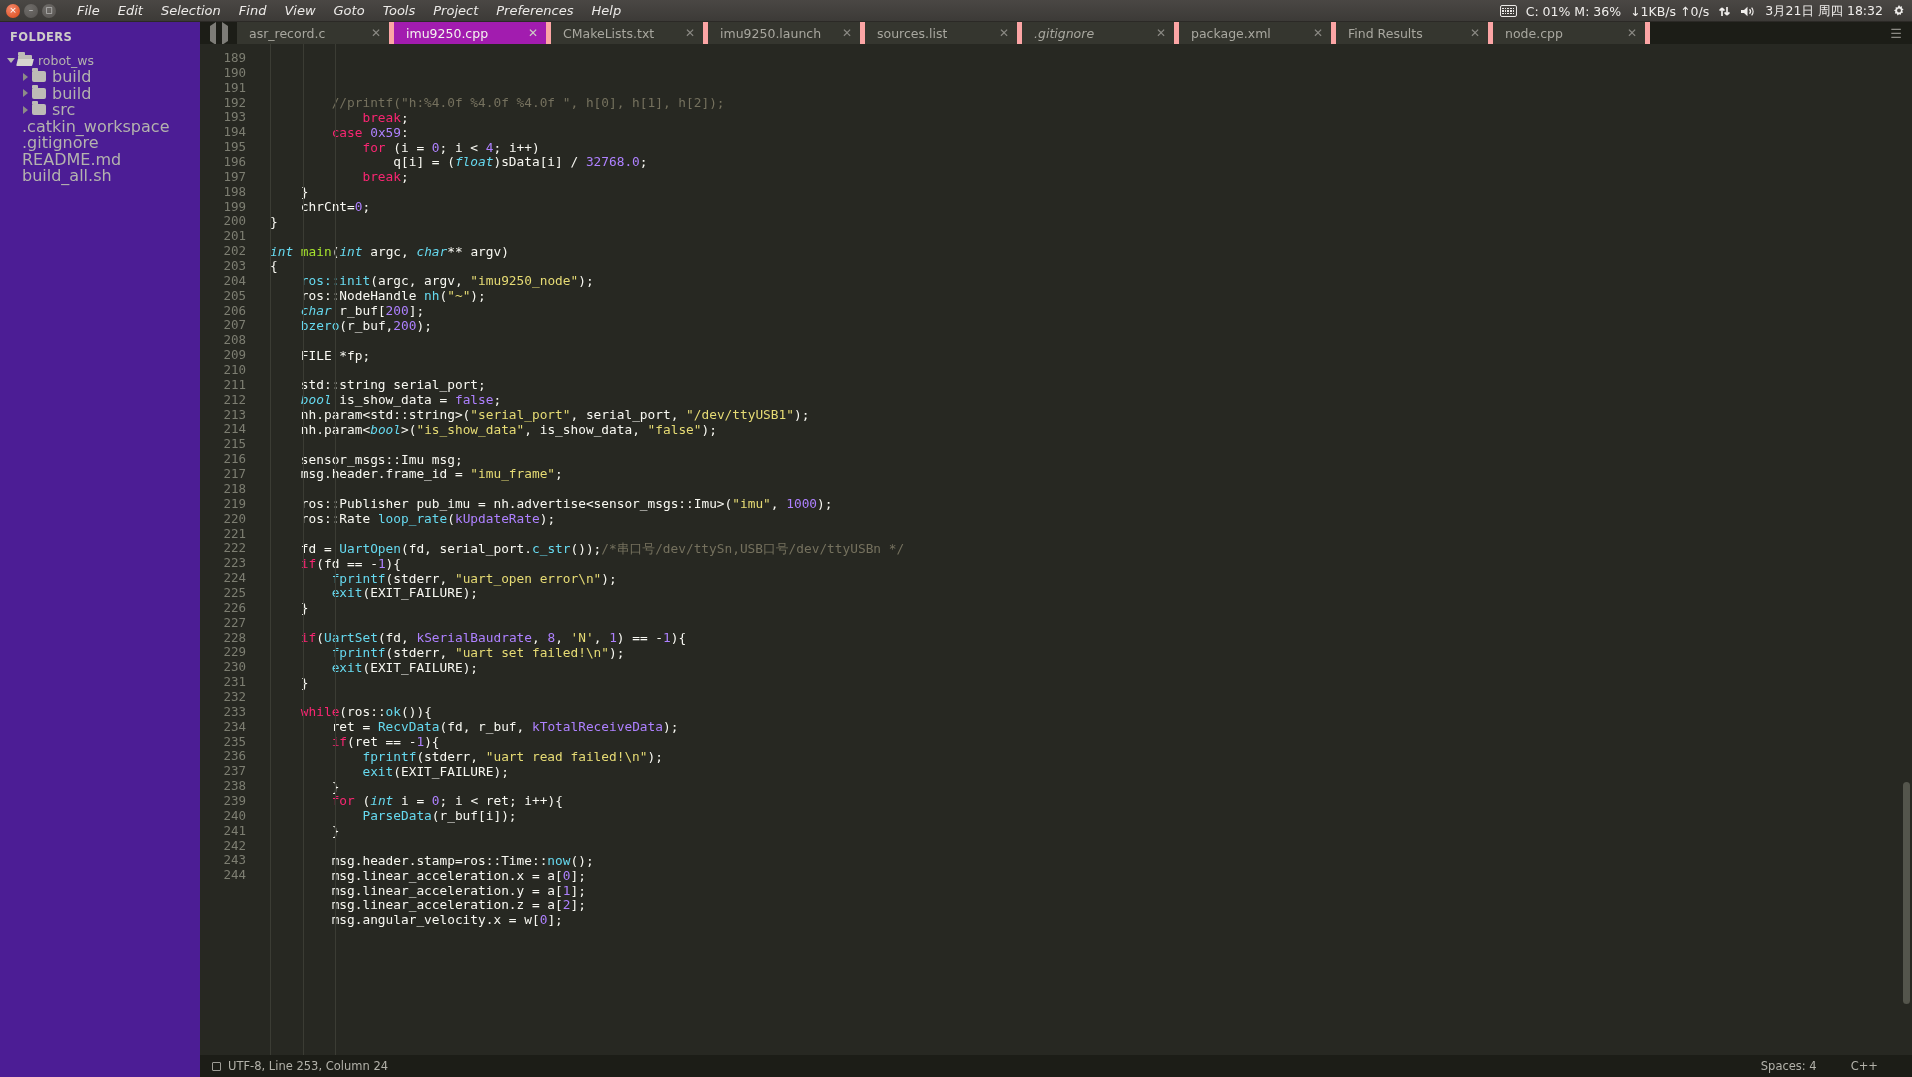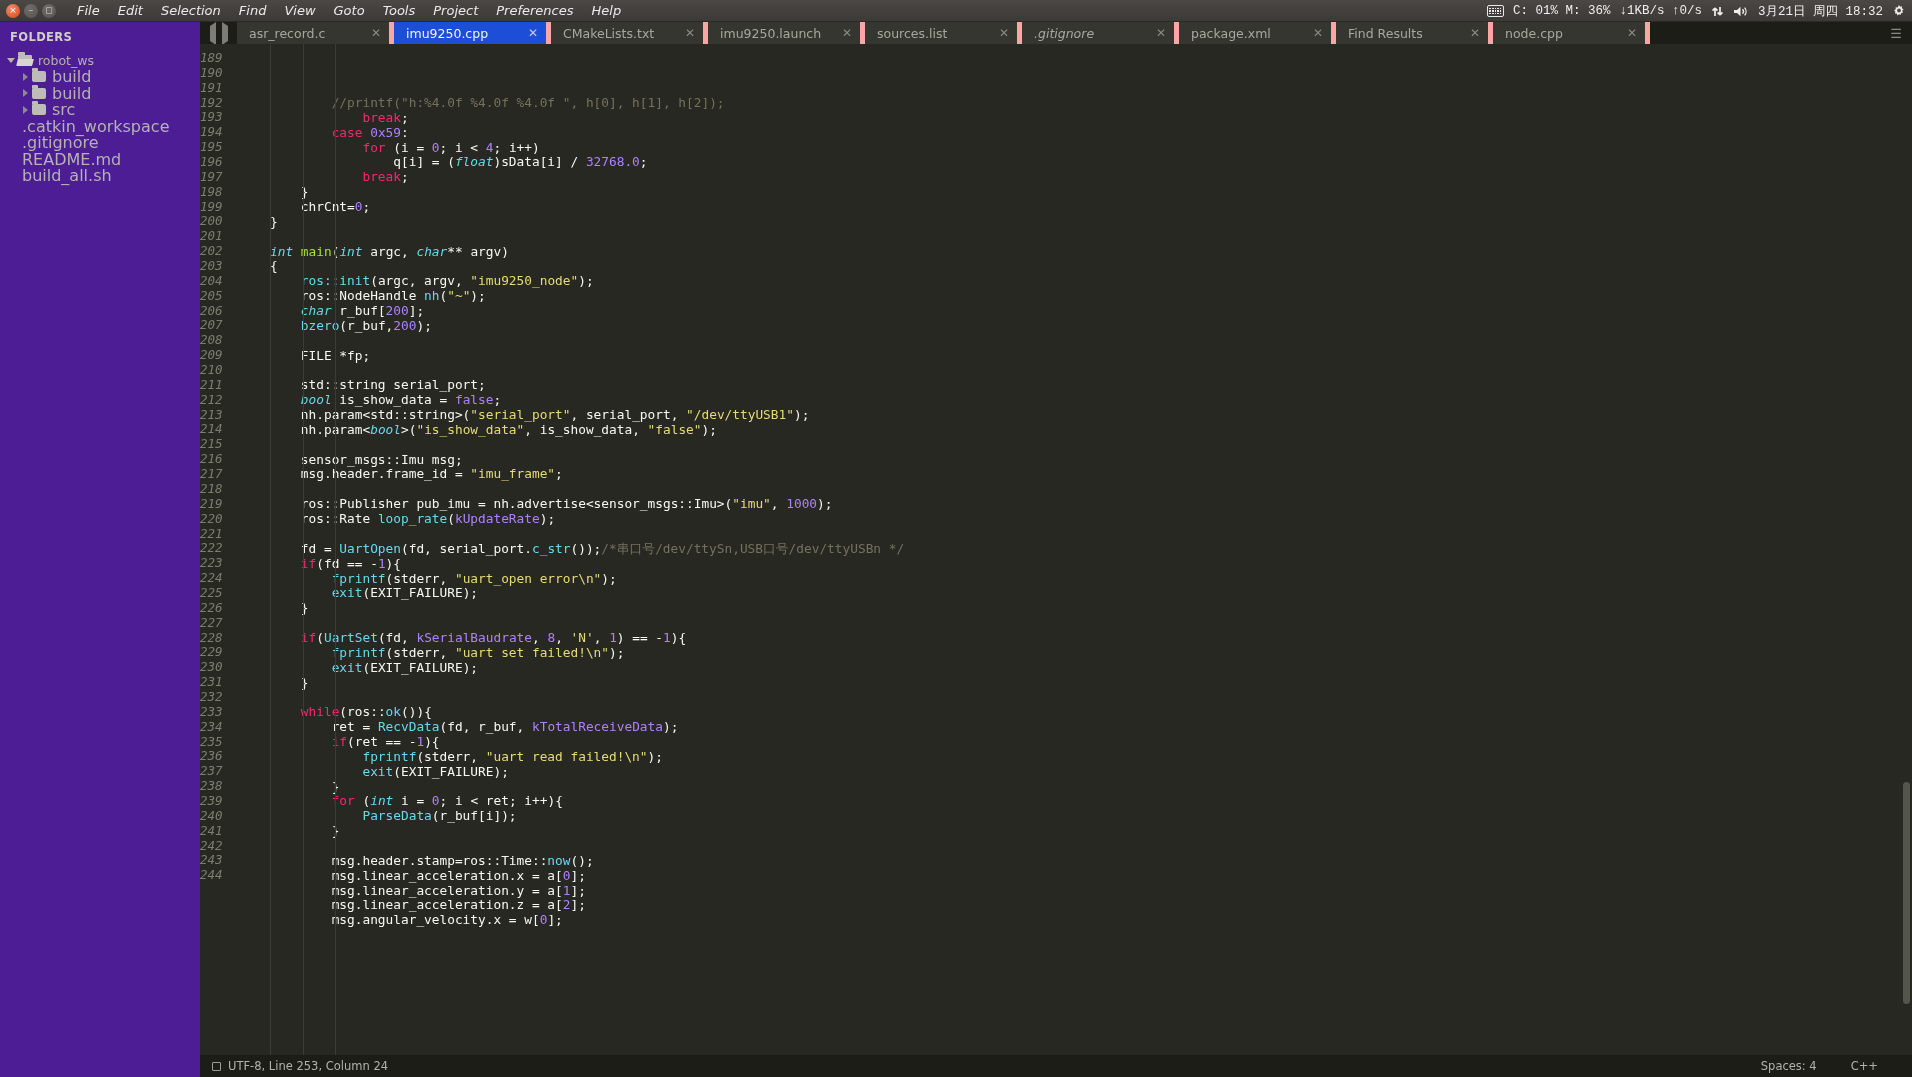--- a/index.html
+++ b/index.html
@@ -24,21 +24,21 @@
         display:flex; align-items:center; justify-content:center;
         font-size: 9px; color: #2c2c2c; line-height: 1; }
   .wb.close { background: radial-gradient(circle at 35% 30%, #f4886b, #d94715); color:#fff; }
   .wb.min   { background: radial-gradient(circle at 35% 30%, #6f6c69, #565350); color:#d8d8d8; }
   .wb.max   { background: radial-gradient(circle at 35% 30%, #6f6c69, #565350); color:#d8d8d8; }
 
   #menubar { display: flex; align-items: center; gap: 0px; margin-left: 6px; }
   #menubar .mi { padding: 2px 9px; font-size: 13px; color: #eceae8; white-space: nowrap; font-style: italic; }
 
   #indicators { position: absolute; right: 6px; top: 0; height: 22px;
-     display: flex; align-items: center; gap: 9px; font-size: 12.5px; color: #f0eeec; font-family: Liberation Mono, monospace; }
+     display: flex; align-items: center; gap: 9px; font-size: 12.5px; color: #f0eeec; }
   .ind-ico { display: inline-flex; align-items: center; }
 
   
   .kbd-ico { width: 17px; height: 12px; border: 1.4px solid #eae8e6; border-radius: 2px;
      display: grid; grid-template-columns: repeat(5,1fr); grid-template-rows: repeat(3,1fr);
      gap: 1px; padding: 1.5px; }
   .kbd-ico i { background: #eae8e6; display:block; }
   .gear-ico { width: 14px; height: 14px; }
 
   
@@ -81,33 +81,33 @@
      font-size: 12.5px; flex-shrink: 0; position: relative; }
   #tab-nav { display:flex; align-items:center; gap:6px; padding: 0 9px 0 10px;
      background:#1c1d17; flex-shrink:0; }
   .navarr { width:0;height:0; }
   .navarr.l { border-right: 6px solid #7d7c77; border-top: 4.5px solid transparent; border-bottom: 4.5px solid transparent; }
   .navarr.r { border-left: 6px solid #7d7c77; border-top: 4.5px solid transparent; border-bottom: 4.5px solid transparent; }
   .tab { display: flex; align-items: center; justify-content: space-between;
      min-width: 0; flex: 0 0 auto; width: 157px;
      background: #35362f; color: #a8a79f; padding: 0 8px 0 12px;
      border-right: 5px solid #fca5a5; position: relative; }
-  .tab.active { background: #1d4ed8; color: #f4f3ee; }
+  .tab.active { background: #a21caf; color: #f4f3ee; }
   .tab .tname { overflow: hidden; text-overflow: ellipsis; white-space: nowrap; }
   .tab.preview .tname { font-style: italic; }
   .tab .tclose { color: #8b8a84; font-size: 12px; padding-left: 8px; flex-shrink:0; }
   .tab.active .tclose { color: #cfcec7; }
   #tab-menu { margin-left: auto; display:flex; align-items:center; padding: 0 10px;
      color:#8b8a84; font-size: 13px; background:#1c1d17; flex-shrink:0; }
 
   
   #code-wrap { flex: 1; display: flex; min-height: 0; position: relative; background:#272822; overflow:hidden;}
-  #gutter { width: 56px; flex-shrink: 0; background: #272822; 
+  #gutter { width: 56px; flex-shrink: 0; background: #272822; text-align: right;
      padding-right: 10px; padding-top: 7px; color: #7d7e72;
-     font-family: "DejaVu Sans Mono", monospace; font-size: 12.5px; user-select:none;font-style:italic;}
+     font-family: "DejaVu Sans Mono", monospace; font-size: 12.5px; user-select:none;}
   #gutter div { height: 14.87px; line-height: 14.87px; }
   #code { flex: 1; padding-top: 7px; padding-left: 14px; position: relative;
      font-family: "DejaVu Sans Mono", monospace; font-size: 12.8px;
      color: #f8f8f2; white-space: pre; overflow: hidden;}
   #code .ln { height: 14.87px; line-height: 14.87px; }
   
   #code:before, #code:after { content:""; position:absolute; top:0; bottom:0; width:1px;
      background: #3b3c34; }
   #code:before { left: 14px; }
   #code:after { left: 46.5px; }

